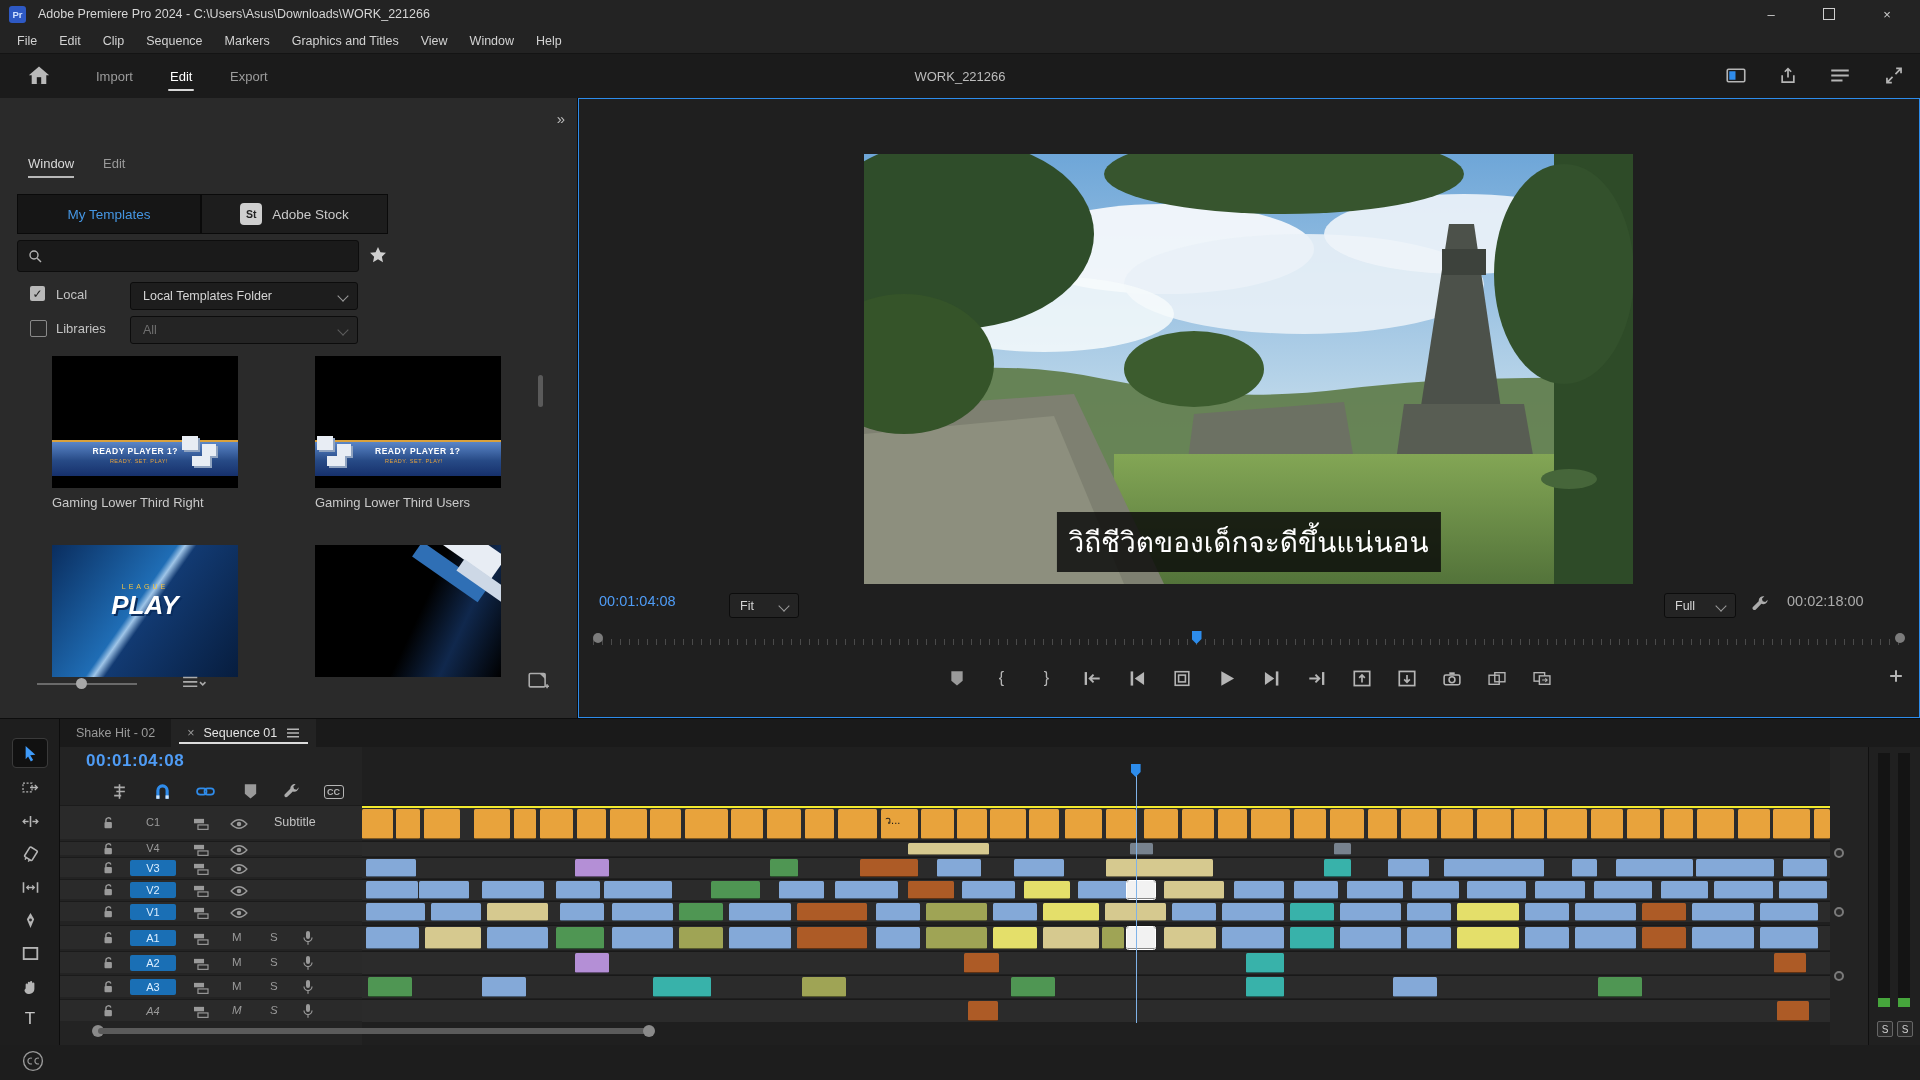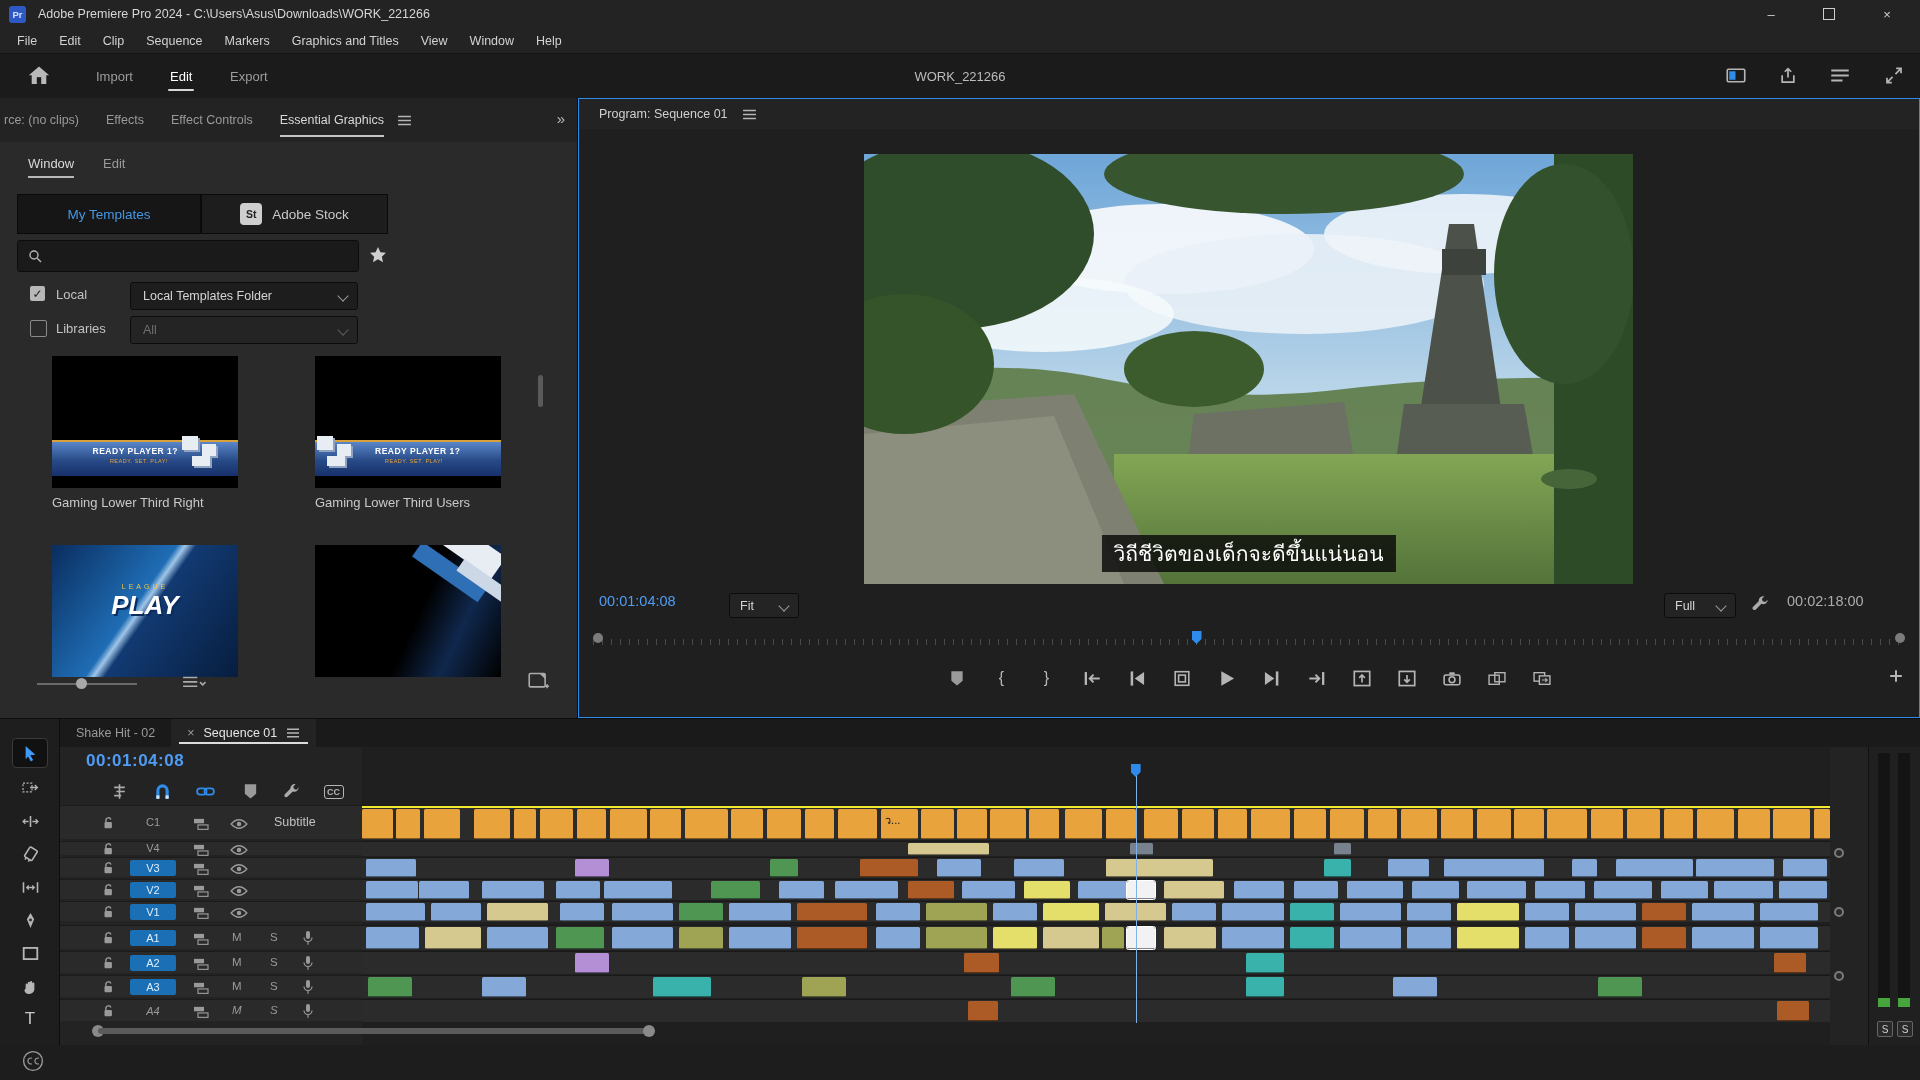--- a/index.html
+++ b/index.html
@@ -61,21 +61,21 @@
   #egscroll{position:absolute;left:538px;top:277px;width:5px;height:32px;background:#5a5a5a;border-radius:3px;}
   #egbottom{position:absolute;left:0;bottom:20px;width:100%;height:28px;}
   #sliderline{position:absolute;left:37px;top:13px;width:100px;height:2px;background:#6a6a6a;}
   #sliderknob{position:absolute;left:76px;top:8px;width:11px;height:11px;border-radius:50%;background:#a8a8a8;}
   
   #progpanel{position:absolute;left:578px;top:98px;width:1342px;height:620px;background:#1f1f1f;border:1px solid #2d8ceb;box-sizing:border-box;}
   #progheader{position:absolute;left:0;top:0;width:100%;height:30px;background:#232323;display:flex;align-items:center;}
   #progtitle{margin-left:20px;font-size:12.5px;color:#d0d0d0;}
   #progvideo{position:absolute;left:285px;top:55px;width:769px;height:430px;background:#000;overflow:hidden;}
   #vsubtitle{position:absolute;bottom:12px;left:50%;transform:translateX(-50%);background:rgba(8,8,8,.82);
-             color:#fff;font-size:21px;padding:2px 12px;white-space:nowrap;}
+             color:#fff;font-size:28px;padding:8px 12px;white-space:nowrap;}
   #progtc{position:absolute;left:20px;top:0;font-size:14.5px;color:#4f9cf5;}
   #progtcrow{position:absolute;left:0;top:494px;width:100%;height:26px;}
   #progdur{position:absolute;left:1208px;top:0;font-size:14.5px;color:#ababab;}
   #progseek{position:absolute;left:14px;right:14px;top:532px;height:14px;
             background:repeating-linear-gradient(90deg,#4a4a4a 0 1px,transparent 1px 9px);background-position:0 bottom;background-size:100% 6px;background-repeat:repeat-x;}
   .seekknob{position:absolute;top:2px;width:10px;height:10px;border-radius:50%;background:#7c7c7c;}
   #seekhead{position:absolute;top:0;width:10px;height:13px;background:#2d8ceb;clip-path:polygon(0 0,100% 0,100% 62%,50% 100%,0 62%);}
   #progtransport{position:absolute;left:0;top:556px;width:100%;height:46px;display:flex;align-items:center;justify-content:center;gap:27px;}
   .tbtn{width:18px;height:17px;color:#b5b5b5;font-size:15px;}
   #progplus{position:absolute;right:16px;top:570px;width:14px;height:14px;}
@@ -179,31 +179,20 @@
         </svg>
       </div>
       <div class="wsicon ico" style="left: 1884px;">
         <svg viewBox="0 0 14 14">
           <path d="M8.8 1.2h4v4M5.2 12.8h-4v-4M12.8 1.2 8.2 5.8M1.2 12.8l4.6-4.6" fill="none" stroke="#b5b5b5" stroke-width="1.4"></path>
         </svg>
       </div>
     </div>
 
   <div id="egpanel">
-    <div id="egtabs">
-        <div class="egtab" style="max-width: 92px; overflow: hidden;">rce: (no clips)</div>
-        <div class="egtab">Effects</div>
-        <div class="egtab">Effect Controls</div>
-        <div class="egtab active">Essential Graphics</div>
-        <div class="ico" style="width: 15px; height: 11px; margin-right: 20px; margin-left: -14px; align-self: center;">
-          <svg viewBox="0 0 14 10">
-            <path d="M1 1.2h12M1 5h12M1 8.8h12" stroke="#b5b5b5" stroke-width="1.4"></path>
-          </svg>
-        </div>
-      </div>
     <div id="egoverflow">»</div>
     <div id="egsubtabs"></div>
     <div class="segbtn" id="btn-mytpl" style="left:17px;width:182px;">
       <span style="color:#4596e3;">My Templates</span>
     </div>
     <div class="segbtn" style="left:201px;width:185px;background:#1d1d1d;">
       <span id="stbadge">St</span>
       <span style="color:#c9c9c9;">Adobe Stock</span>
     </div>
     <div id="egsearch">
@@ -293,28 +282,20 @@
             <path d="M14 11.5h3.2M15.6 9.9v3.2" stroke="#ababab" stroke-width="1.3"></path>
             <path d="M9.4 1 14 5.6V1z" fill="#ababab"></path>
           </svg>
         </div>
     </div>
   <div class="subtab active" style="left: 28px;">Window</div>
       <div class="subtab" style="left: 103px;">Edit</div>
     </div>
 
   <div id="progpanel">
-    <div id="progheader">
-      <span id="progtitle">Program: Sequence 01</span>
-      <span class="ico" style="width:15px;height:11px;margin-left:14px;" id="proghamb">
-          <svg viewBox="0 0 14 10">
-            <path d="M1 1.2h12M1 5h12M1 8.8h12" stroke="#b5b5b5" stroke-width="1.4"></path>
-          </svg>
-        </span>
-    </div>
     <div id="progvideo">
       <svg viewBox="0 0 769 430" preserveAspectRatio="none" width="769" height="430">
         <defs>
           <linearGradient id="sky" x1="0" y1="0" x2="0" y2="1">
             <stop offset="0" stop-color="#6ea6d8"></stop>
               <stop offset="0.55" stop-color="#b9d5e9"></stop>
               <stop offset="1" stop-color="#dde9ef"></stop>
           </linearGradient>
           <linearGradient id="lawn" x1="0" y1="0" x2="0" y2="1">
             <stop offset="0" stop-color="#83a655"></stop>

